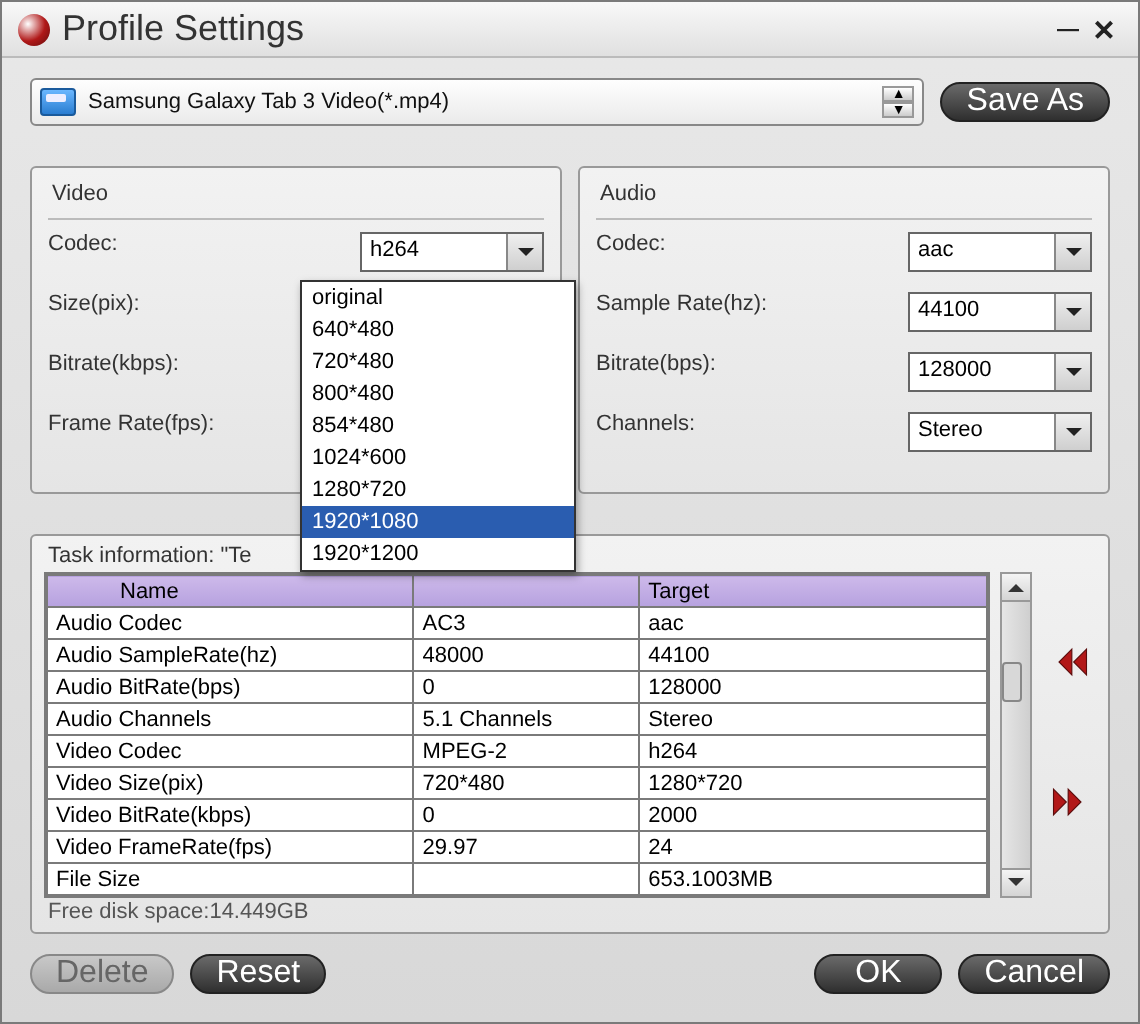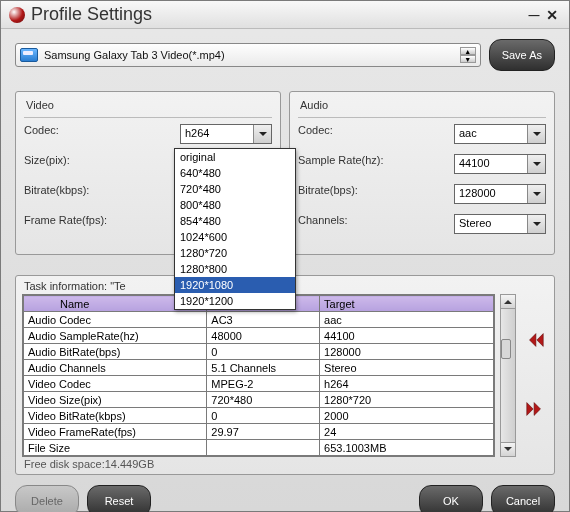--- a/index.html
+++ b/index.html
@@ -9,32 +9,32 @@
   .titlebar .title { font-size: 18px; font-weight: normal; color: #333; margin-left: 6px; flex: 1; }
   .appicon { width: 16px; height: 16px; border-radius: 8px; background: radial-gradient(circle at 5px 5px,#fff,#b01818 55%,#600c0c); position: relative; }
   .wctl { width: 18px; height: 18px; display: flex; align-items: center; justify-content: center; color: #222; font-weight: bold; cursor: default; }
   .toprow { display: flex; align-items: center; gap: 8px; padding: 10px 14px 8px; }
   .profile-select { flex: 1; display: flex; align-items: center; background: linear-gradient(#fefefe,#eaeaea); border: 1px solid #888; border-radius: 3px; height: 24px; padding: 0 4px; }
   .profile-icon { width: 18px; height: 14px; background: linear-gradient(#6bb7ff,#2a7dd1); border: 1px solid #1a5a9c; border-radius: 2px; margin-right: 6px; position: relative; }
   .profile-icon::after { content:''; position:absolute; left:2px; top:2px; width:10px; height:4px; background:#eef; border-radius:1px; }
   .profile-text { flex: 1; color: #111; white-space: nowrap; overflow: hidden; }
   .spin-btns { width: 16px; display: flex; flex-direction: column; }
   .spin-btns span { height: 8px; font-size: 7px; line-height: 7px; text-align: center; background: linear-gradient(#fff,#ccc); border: 1px solid #999; cursor: pointer; }
-  .pillbtn { min-width: 64px; height: 32px; border-radius: 12px; background: linear-gradient(#6a6a6a,#2f2f2f); border: 1px solid #222; color: #fff; font-size: 11px; display: flex; align-items: center; justify-content: center; cursor: pointer; padding: 0 12px; }
+  .pillbtn { min-width: 64px; height: 20px; border-radius: 12px; background: linear-gradient(#6a6a6a,#2f2f2f); border: 1px solid #222; color: #fff; font-size: 16px; display: flex; align-items: center; justify-content: center; cursor: pointer; padding: 0 12px; }
   .pillbtn.disabled { background: linear-gradient(#c8c8c8,#a9a9a9); color: #666; border-color:#888; }
   .panels { display: flex; gap: 8px; padding: 12px 14px; }
   .panel { flex: 1; border: 1px solid #999; border-radius: 3px; background: linear-gradient(#f2f2f2,#e5e5e5); padding: 6px 8px 10px; position: relative; }
   .panel-title { font-size: 11px; color: #333; padding: 1px 0 6px 2px; border-bottom: 1px solid #bbb; margin-bottom: 6px; }
   .field-row { display: flex; align-items: flex-start; height: 30px; gap: 36px; }
   .field-label { width: 120px; color: #333; }
   .combo { flex: 1; display: flex; background: #fff; border: 1px solid #666; height: 20px; }
   .combo .val { flex: 1; padding: 2px 4px; color: #000; }
   .combo .arrow { width: 18px; background: linear-gradient(#efefef,#cfcfcf); border-left: 1px solid #888; display: flex; align-items: center; justify-content: center; }
   .combo .arrow::after { content:''; border: 4px solid transparent; border-top-color: #222; margin-top: 3px; }
-  .dropdown { position: absolute; left: 158px; top: 56px; width: 122px; background: #fff; border: 1px solid #333; z-index: 20; box-shadow: 1px 2px 4px rgba(0,0,0,.35); }
+  .dropdown { position: absolute; left: 134px; top: 56px; width: 138px; background: #fff; border: 1px solid #333; z-index: 20; box-shadow: 1px 2px 4px rgba(0,0,0,.35); }
   .dropdown .opt { padding: 1px 5px; color: #000; font-size: 11px; line-height: 14px; }
   .dropdown .opt.sel { background: #2a5db0; color: #fff; }
   .taskarea { margin: 8px 14px 0; border: 1px solid #999; border-radius: 3px; background: linear-gradient(#f2f2f2,#e5e5e5); padding: 4px 6px 4px 6px; position: relative; }
   .taskcaption { color: #333; padding: 0 0 2px 2px; white-space: nowrap; overflow: hidden; }
   .tablewrap { display: flex; gap: 6px; align-items: stretch; }
   .tablebox { flex: 1; border: 1px solid #7a7a7a; background: #fff; max-height: 178px; overflow: hidden; position: relative; }
   table { border-collapse: collapse; width: 100%; }
   th, td { border: 1px solid #7a7a7a; padding: 1px 4px; font-size: 11px; text-align: left; color: #000; height: 16px; }
   tr.hdr th { background: linear-gradient(#cdb9ea,#b6a1df); font-weight: normal; }
   .scrollbar { width: 16px; background: linear-gradient(90deg,#e6e6e6,#cfcfcf); border: 1px solid #999; display: flex; flex-direction: column; justify-content: space-between; margin-left: -1px; }
@@ -100,21 +100,20 @@
       </div>
 
       <div class="dropdown" id="size-dropdown">
           <div class="opt">original</div>
           <div class="opt">640*480</div>
           <div class="opt">720*480</div>
           <div class="opt">800*480</div>
           <div class="opt">854*480</div>
           <div class="opt">1024*600</div>
           <div class="opt">1280*720</div>
-          <div class="opt">1280*800</div>
           <div class="opt sel">1920*1080</div>
           <div class="opt">1920*1200</div>
         </div>
     </div>
 
     <div class="panel">
       <div class="panel-title">Audio</div>
       <div class="field-row">
         <div class="field-label">Codec:</div>
         <div class="combo">

